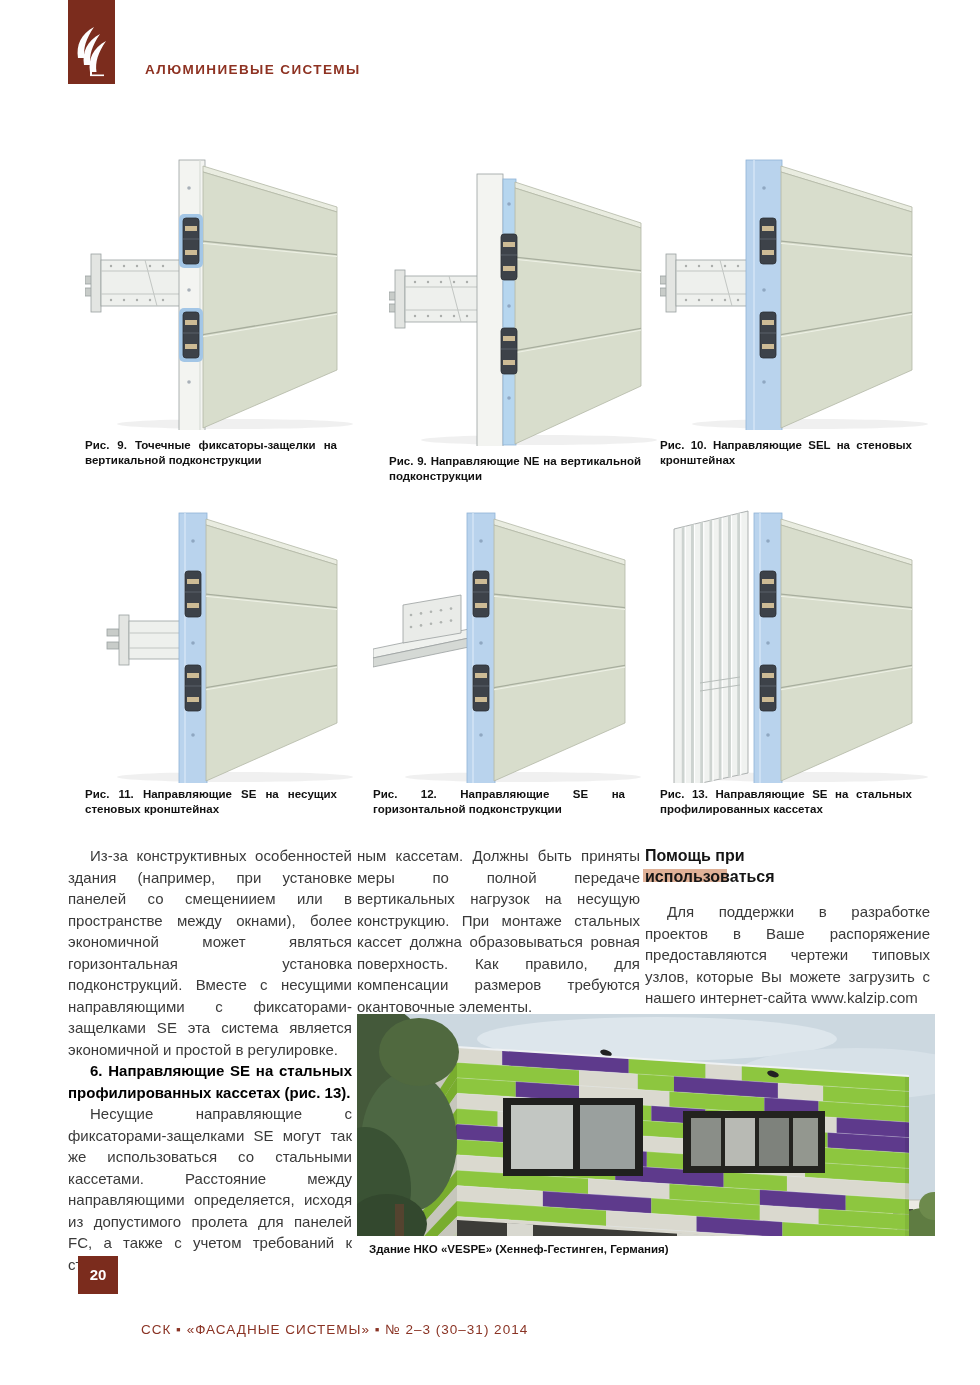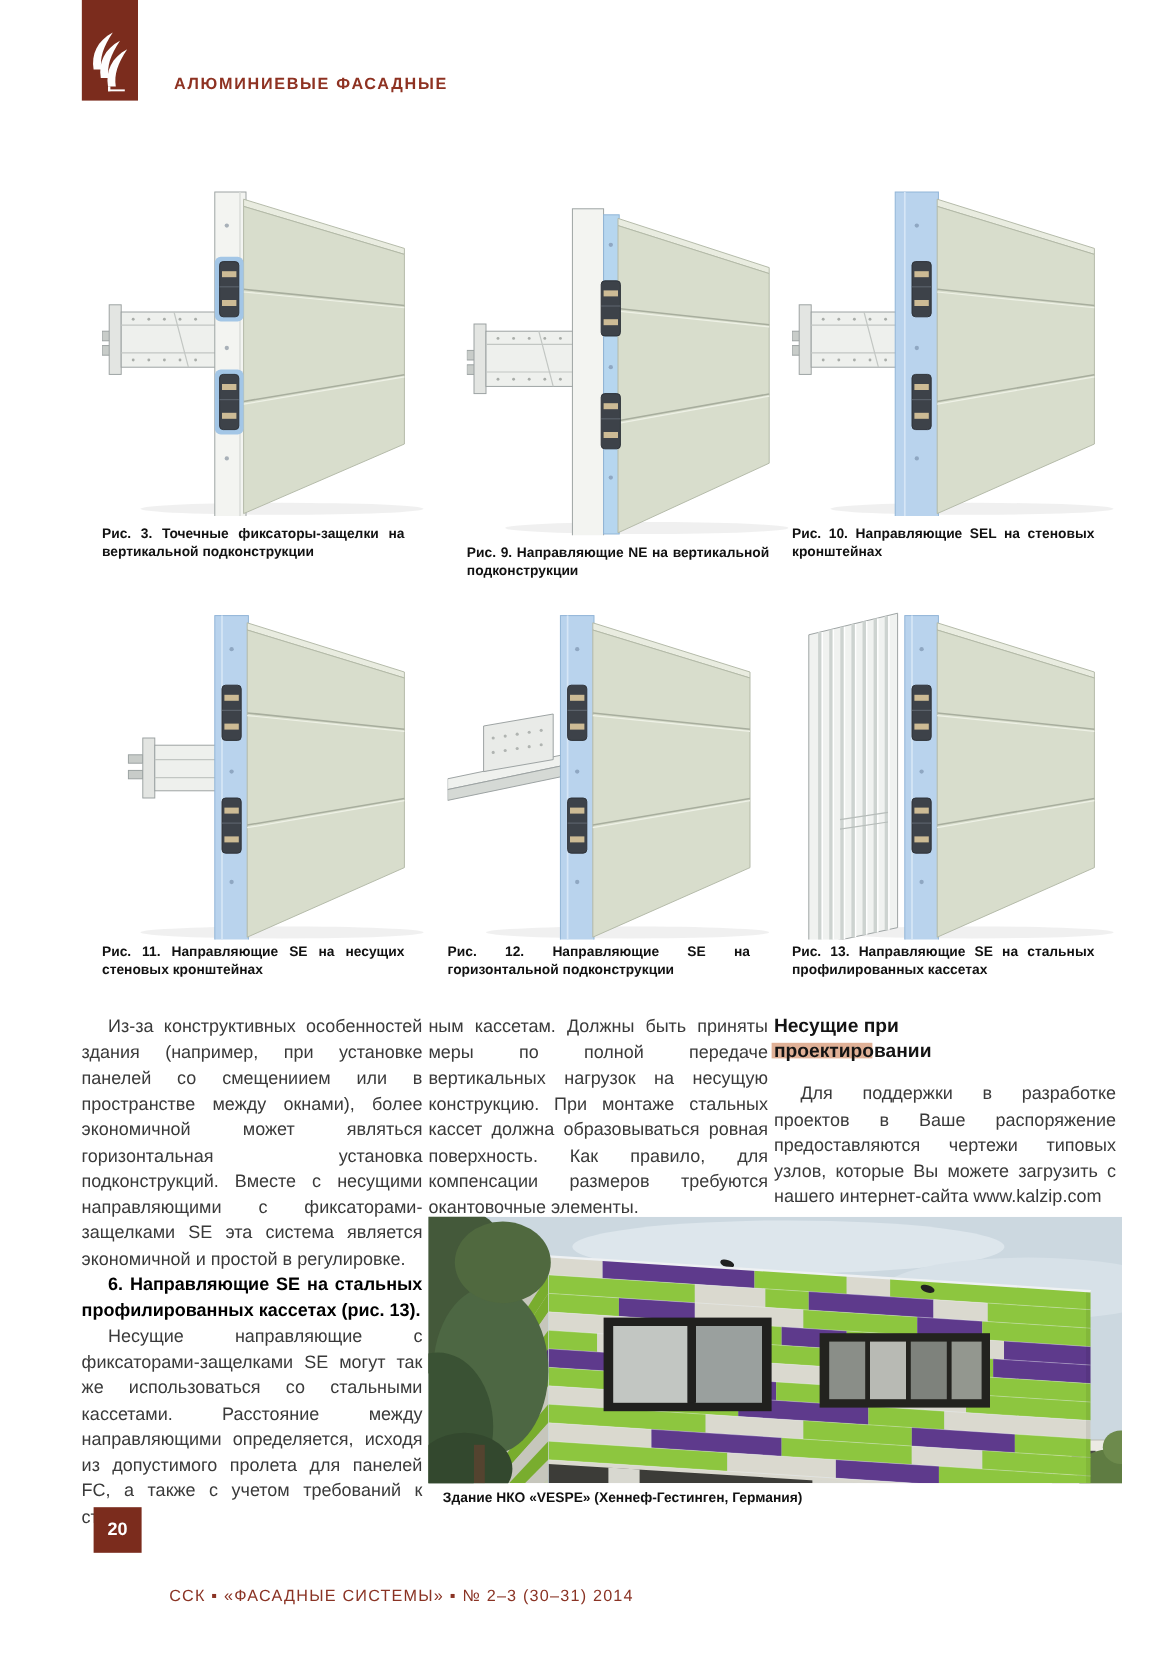--- a/index.html
+++ b/index.html
@@ -72,21 +72,21 @@
   <div class="logo">
     <svg viewBox="0 0 47 84" xmlns="http://www.w3.org/2000/svg">
       <rect width="47" height="84" fill="#7b2c1d"></rect>
       <path d="M10,58 C8,45 13,34 26,27 C18,39 15,48 16.5,58 Z" fill="#fdfdfd"></path>
       <path d="M16,65 C14,52 19,41 32,34 C24,46 21,55 22.5,65 Z" fill="#fdfdfd"></path>
       <path d="M22,72 C20,59 25,48 38,41 C30,53 27,62 28.5,72 Z" fill="#fdfdfd"></path>
       <rect x="22" y="72" width="2" height="4" fill="#fdfdfd"></rect>
       <rect x="22" y="74.5" width="14" height="1.6" fill="#fdfdfd"></rect>
     </svg>
   </div>
-  <div class="section-title">АЛЮМИНИЕВЫЕ ФАСАДНЫЕ</div>
+  <div class="section-title">АЛЮМИНИЕВЫЕ СИСТЕМЫ</div>
 
   <figure class="fig fig-r1c1 row1" style="margin:0">
     <div class="fig-image">
         <svg viewBox="0 0 272 300" xmlns="http://www.w3.org/2000/svg">
           <ellipse cx="150" cy="294" rx="118" ry="5" fill="#444" opacity="0.08"></ellipse>
           <rect x="0" y="146" width="8" height="8" fill="#c8ccc9" stroke="#9aa0a0" stroke-width="0.8"></rect>
           <rect x="0" y="158" width="8" height="8" fill="#c8ccc9" stroke="#9aa0a0" stroke-width="0.8"></rect>
           <rect x="6" y="124" width="10" height="58" fill="#e3e5e2" stroke="#9aa0a0" stroke-width="0.8"></rect>
           <rect x="16" y="130" width="80" height="46" fill="#eef0ed" stroke="#9aa0a0" stroke-width="0.8"></rect>
           <line x1="16" y1="141" x2="96" y2="141" stroke="#c2c6c3" stroke-width="1"></line>
@@ -118,21 +118,21 @@
           <rect x="94" y="178" width="24" height="54" fill="#a3c6e6" rx="5"></rect>
           <rect x="98" y="182" width="16" height="46" fill="#3d4249" rx="3" stroke="#2c3036" stroke-width="0.8"></rect>
           <rect x="100" y="190" width="12" height="5" fill="#cdbb95"></rect>
           <rect x="100" y="214" width="12" height="5" fill="#cdbb95"></rect>
           <line x1="98" y1="203" x2="114" y2="203" stroke="#5a616a" stroke-width="1"></line>
           <circle cx="104" cy="58" r="1.8" fill="#a8b0b8"></circle>
           <circle cx="104" cy="160" r="1.8" fill="#a8b0b8"></circle>
           <circle cx="104" cy="252" r="1.8" fill="#a8b0b8"></circle>
         </svg>
       </div>
-    <figcaption class="fig-caption">Рис. 3. Точечные фиксаторы-защелки на вертикальной подконструкции</figcaption>
+    <figcaption class="fig-caption">Рис. 9. Точечные фиксаторы-защелки на вертикальной подконструкции</figcaption>
   </figure>
   <figure class="fig fig-r1c2 row1" style="margin:16px">
     <div class="fig-image">
         <svg viewBox="0 0 272 300" xmlns="http://www.w3.org/2000/svg">
           <ellipse cx="150" cy="294" rx="118" ry="5" fill="#444" opacity="0.08"></ellipse>
           <rect x="0" y="146" width="8" height="8" fill="#c8ccc9" stroke="#9aa0a0" stroke-width="0.8"></rect>
           <rect x="0" y="158" width="8" height="8" fill="#c8ccc9" stroke="#9aa0a0" stroke-width="0.8"></rect>
           <rect x="6" y="124" width="10" height="58" fill="#e3e5e2" stroke="#9aa0a0" stroke-width="0.8"></rect>
           <rect x="16" y="130" width="80" height="46" fill="#eef0ed" stroke="#9aa0a0" stroke-width="0.8"></rect>
           <line x1="16" y1="141" x2="96" y2="141" stroke="#c2c6c3" stroke-width="1"></line>
@@ -340,21 +340,21 @@
     <p>Несущие направляющие с фиксаторами-защелками SE могут так же использоваться со стальными кассетами. Расстояние между направляющими определяется, исходя из допустимого пролета для панелей FC, а также с учетом требований к сталь-</p>
   </div>
 
   <div class="col col2">
     <p class="no-indent">ным кассетам. Должны быть приняты меры по полной передаче вертикальных нагрузок на несущую конструкцию. При монтаже стальных кассет должна образовываться ровная поверхность. Как правило, для компенсации размеров требуются окантовочные элементы.</p>
   </div>
 
   <div class="col col3">
     <h3 class="help-heading">
       <span class="hl-bar"></span>
-      <span>Несущие при проектировании</span>
+      <span>Помощь при использоваться</span>
     </h3>
     <p>Для поддержки в разработке проектов в Ваше распоряжение предоставляются чертежи типовых узлов, которые Вы можете загрузить с нашего интернет-сайта www.kalzip.com</p>
   </div>
 
   <div class="building-photo" id="building-photo">
       <svg viewBox="0 0 578 222" xmlns="http://www.w3.org/2000/svg">
         <defs>
           <clipPath id="bfront">
             <polygon points="100,33 552,62 552,222 100,222"></polygon>
           </clipPath>

